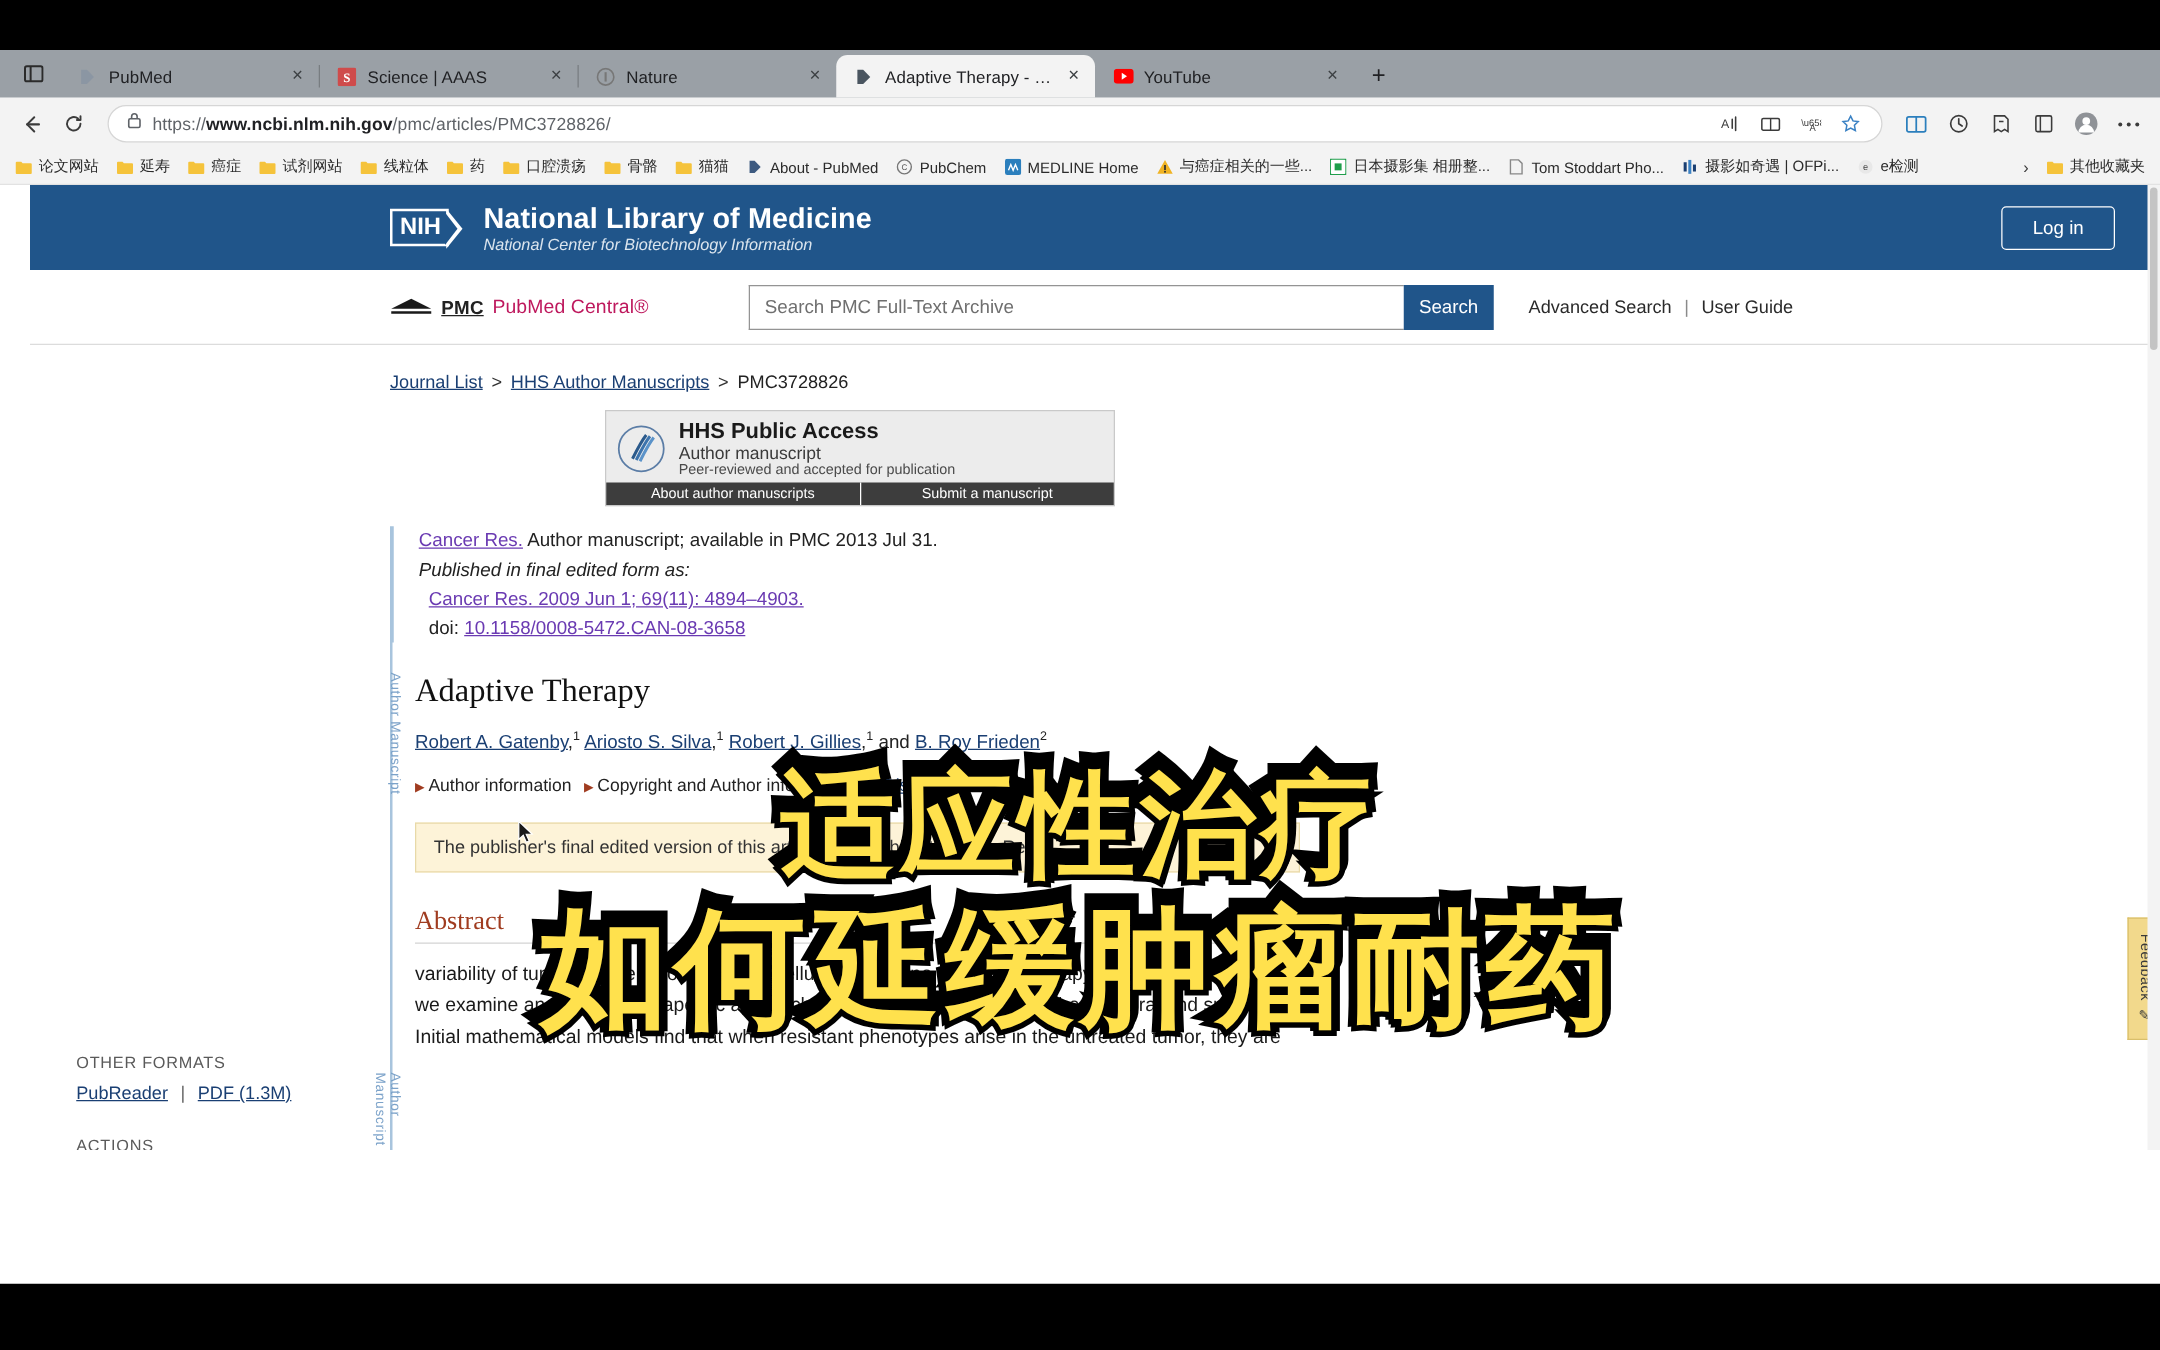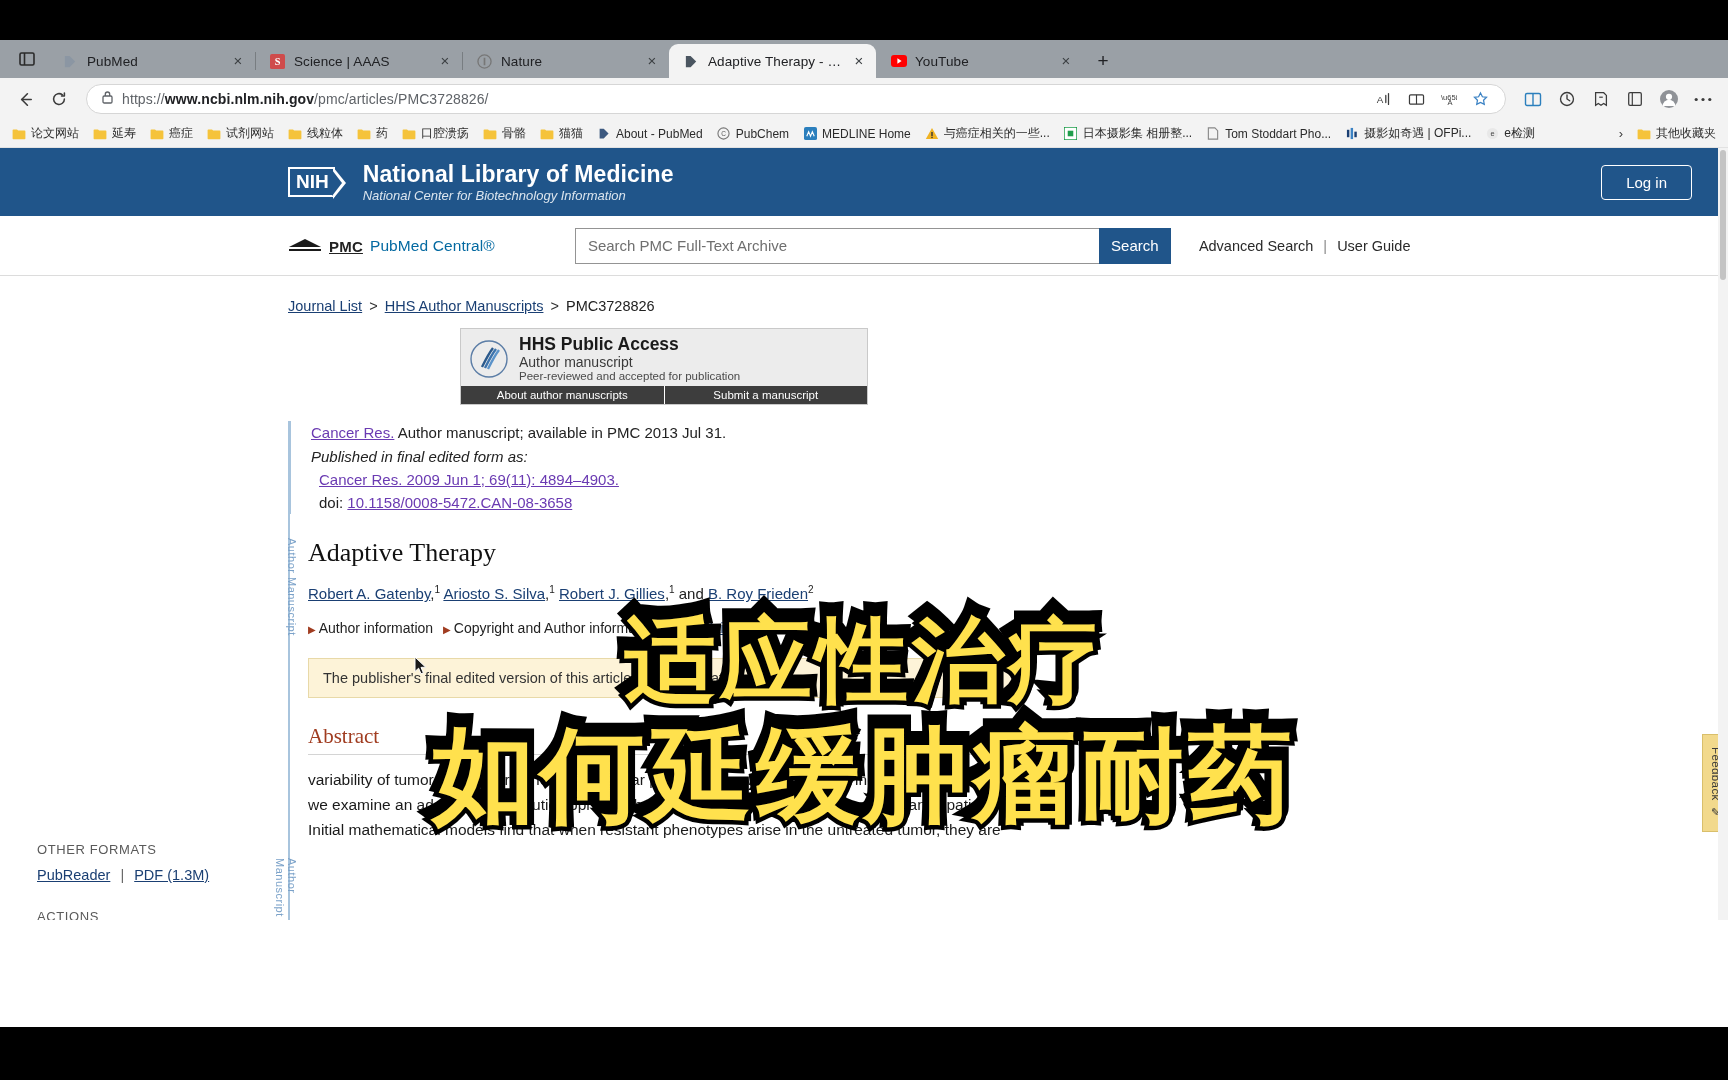--- a/index.html
+++ b/index.html
@@ -93,21 +93,21 @@
     max-width: 150px;
   }
   .bm .lbl { overflow: hidden; text-overflow: ellipsis; white-space: nowrap; }
   .bm-ico { width: 14px; height: 14px; flex:none; display:flex; align-items:center; justify-content:center;}
   .bm-spacer { flex: 1; }
   .bm-overflow { font-size: 13px; color:#3b3b3b; padding: 0 6px; flex:none;}
 
   
   .page {
     position: relative; background: #fff;
-    height: 772px; overflow: hidden;
+    height: 772px; overflow: hidden; padding-left: 24px;
   }
   .nih-header {
     background: #20558a; height: 68px; display: flex; align-items: center;
     padding: 0 36px 0 0;
   }
   .nih-logo-wrap { display: flex; align-items: center; gap: 12px; margin-left: 288px; }
   .nih-mark {
     border: 2px solid #fff; color: #fff; font-weight: 700; font-size: 19px;
     letter-spacing: 0px; padding: 2px 4px 2px 6px; position: relative;
     font-family: "Liberation Sans", sans-serif;
@@ -134,21 +134,21 @@
 
   .pmc-bar {
     height: 60px; display: flex; align-items: center; border-bottom: 1px solid #dcdcdc;
     background: #fff;
   }
   .pmc-logo { margin-left: 288px; display: flex; align-items: flex-end; gap: 7px; }
   .pmc-logo .glyph { display:flex; flex-direction:column; align-items:center; }
   .pmc-logo .pmc-word {
     font-size: 15px; font-weight: 700; color: #222; letter-spacing: .2px; text-decoration: underline;
   }
-  .pmc-logo .pmc-name { font-size: 15.5px; color: #0369a1; letter-spacing: .1px; }
+  .pmc-logo .pmc-name { font-size: 15.5px; color: #be185d; letter-spacing: .1px; }
   .search-wrap { display: flex; margin-left: 80px; }
   .search-input {
     width: 524px; height: 36px; border: 1px solid #949494; border-right: none;
     padding: 0 12px; font-size: 15px; color: #333; outline: none;
     font-family: "Liberation Sans", sans-serif; background:#fff;
   }
   .search-input::placeholder { color: #6f6f6f; }
   .search-btn {
     width: 72px; height: 36px; background: #20558a; color: #fff; border: none;
     font-size: 15px; cursor: pointer; font-family: "Liberation Sans", sans-serif;

